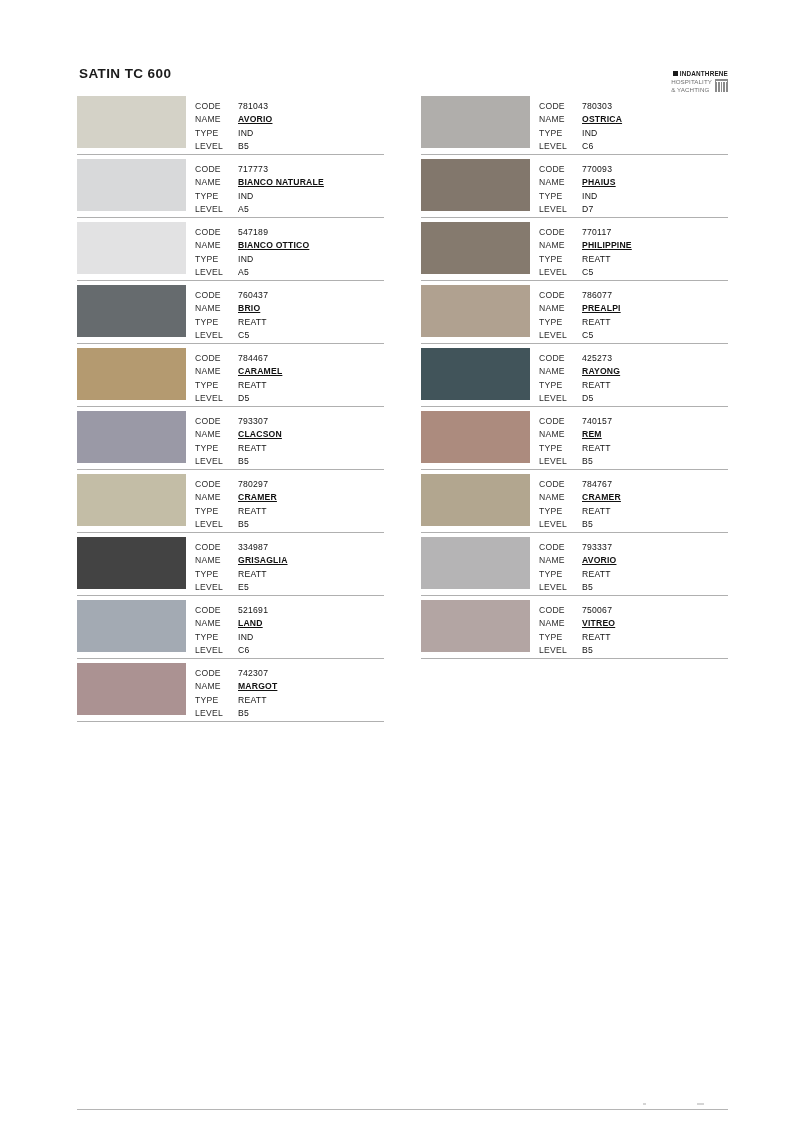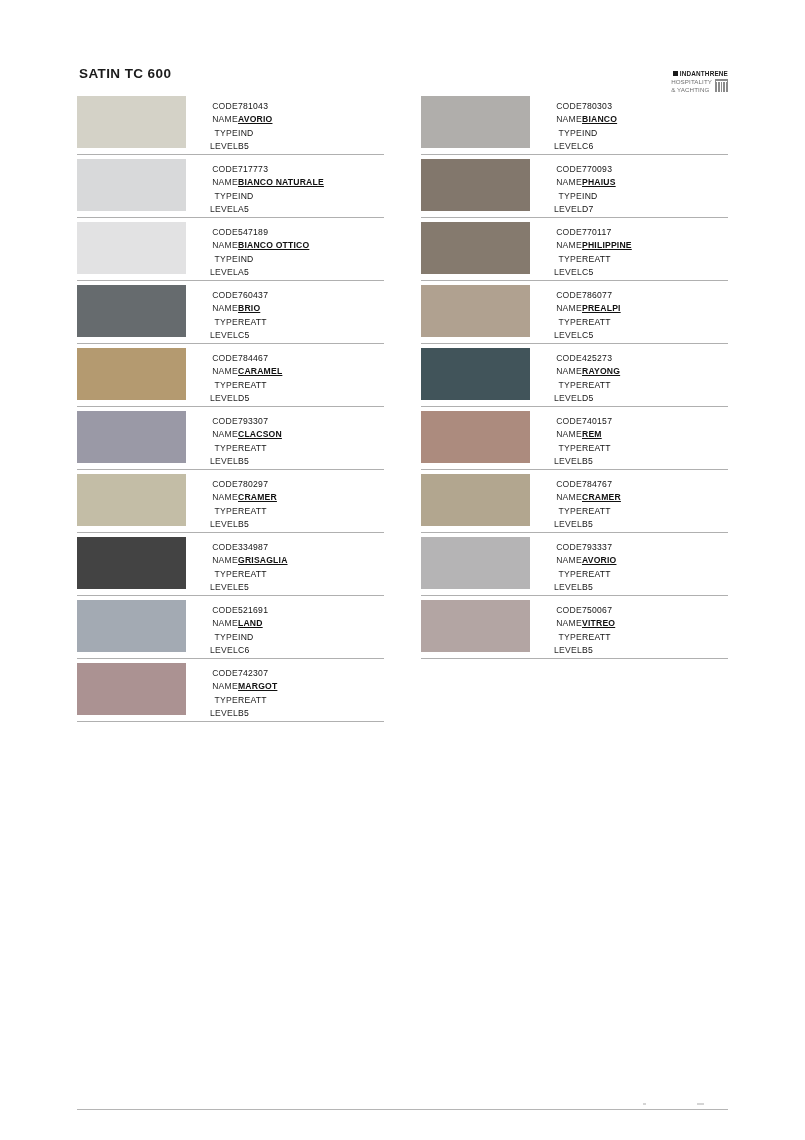--- a/index.html
+++ b/index.html
@@ -136,21 +136,20 @@
     height: 52px;
     flex: 0 0 auto;
   }
   .fields {
     margin-left: 9px;
     padding-top: 4px;
     font-size: 8.6px;
     color: #1a1a1a;
     line-height: 1.55;
     letter-spacing: 0.25px;
-    text-align: right;
   }
   .field-row {
     display: flex;
   }
   .field-label {
     width: 43px;
     flex: 0 0 auto;
     color: #2b2b2b;
   }
   .field-value { color: #111111; }
@@ -459,21 +458,21 @@
         <div class="entry">
           <div class="entry-inner">
             <div class="swatch" style="background: rgb(176, 174, 171);"></div>
             <div class="fields">
               <div class="field-row">
                 <span class="field-label">CODE</span>
                 <span class="field-value">780303</span>
               </div>
               <div class="field-row">
                 <span class="field-label">NAME</span>
-                <span class="field-value strong">BIANCO</span>
+                <span class="field-value strong">OSTRICA</span>
               </div>
               <div class="field-row">
                 <span class="field-label">TYPE</span>
                 <span class="field-value">IND</span>
               </div>
               <div class="field-row">
                 <span class="field-label">LEVEL</span>
                 <span class="field-value">C6</span>
               </div>
             </div>

